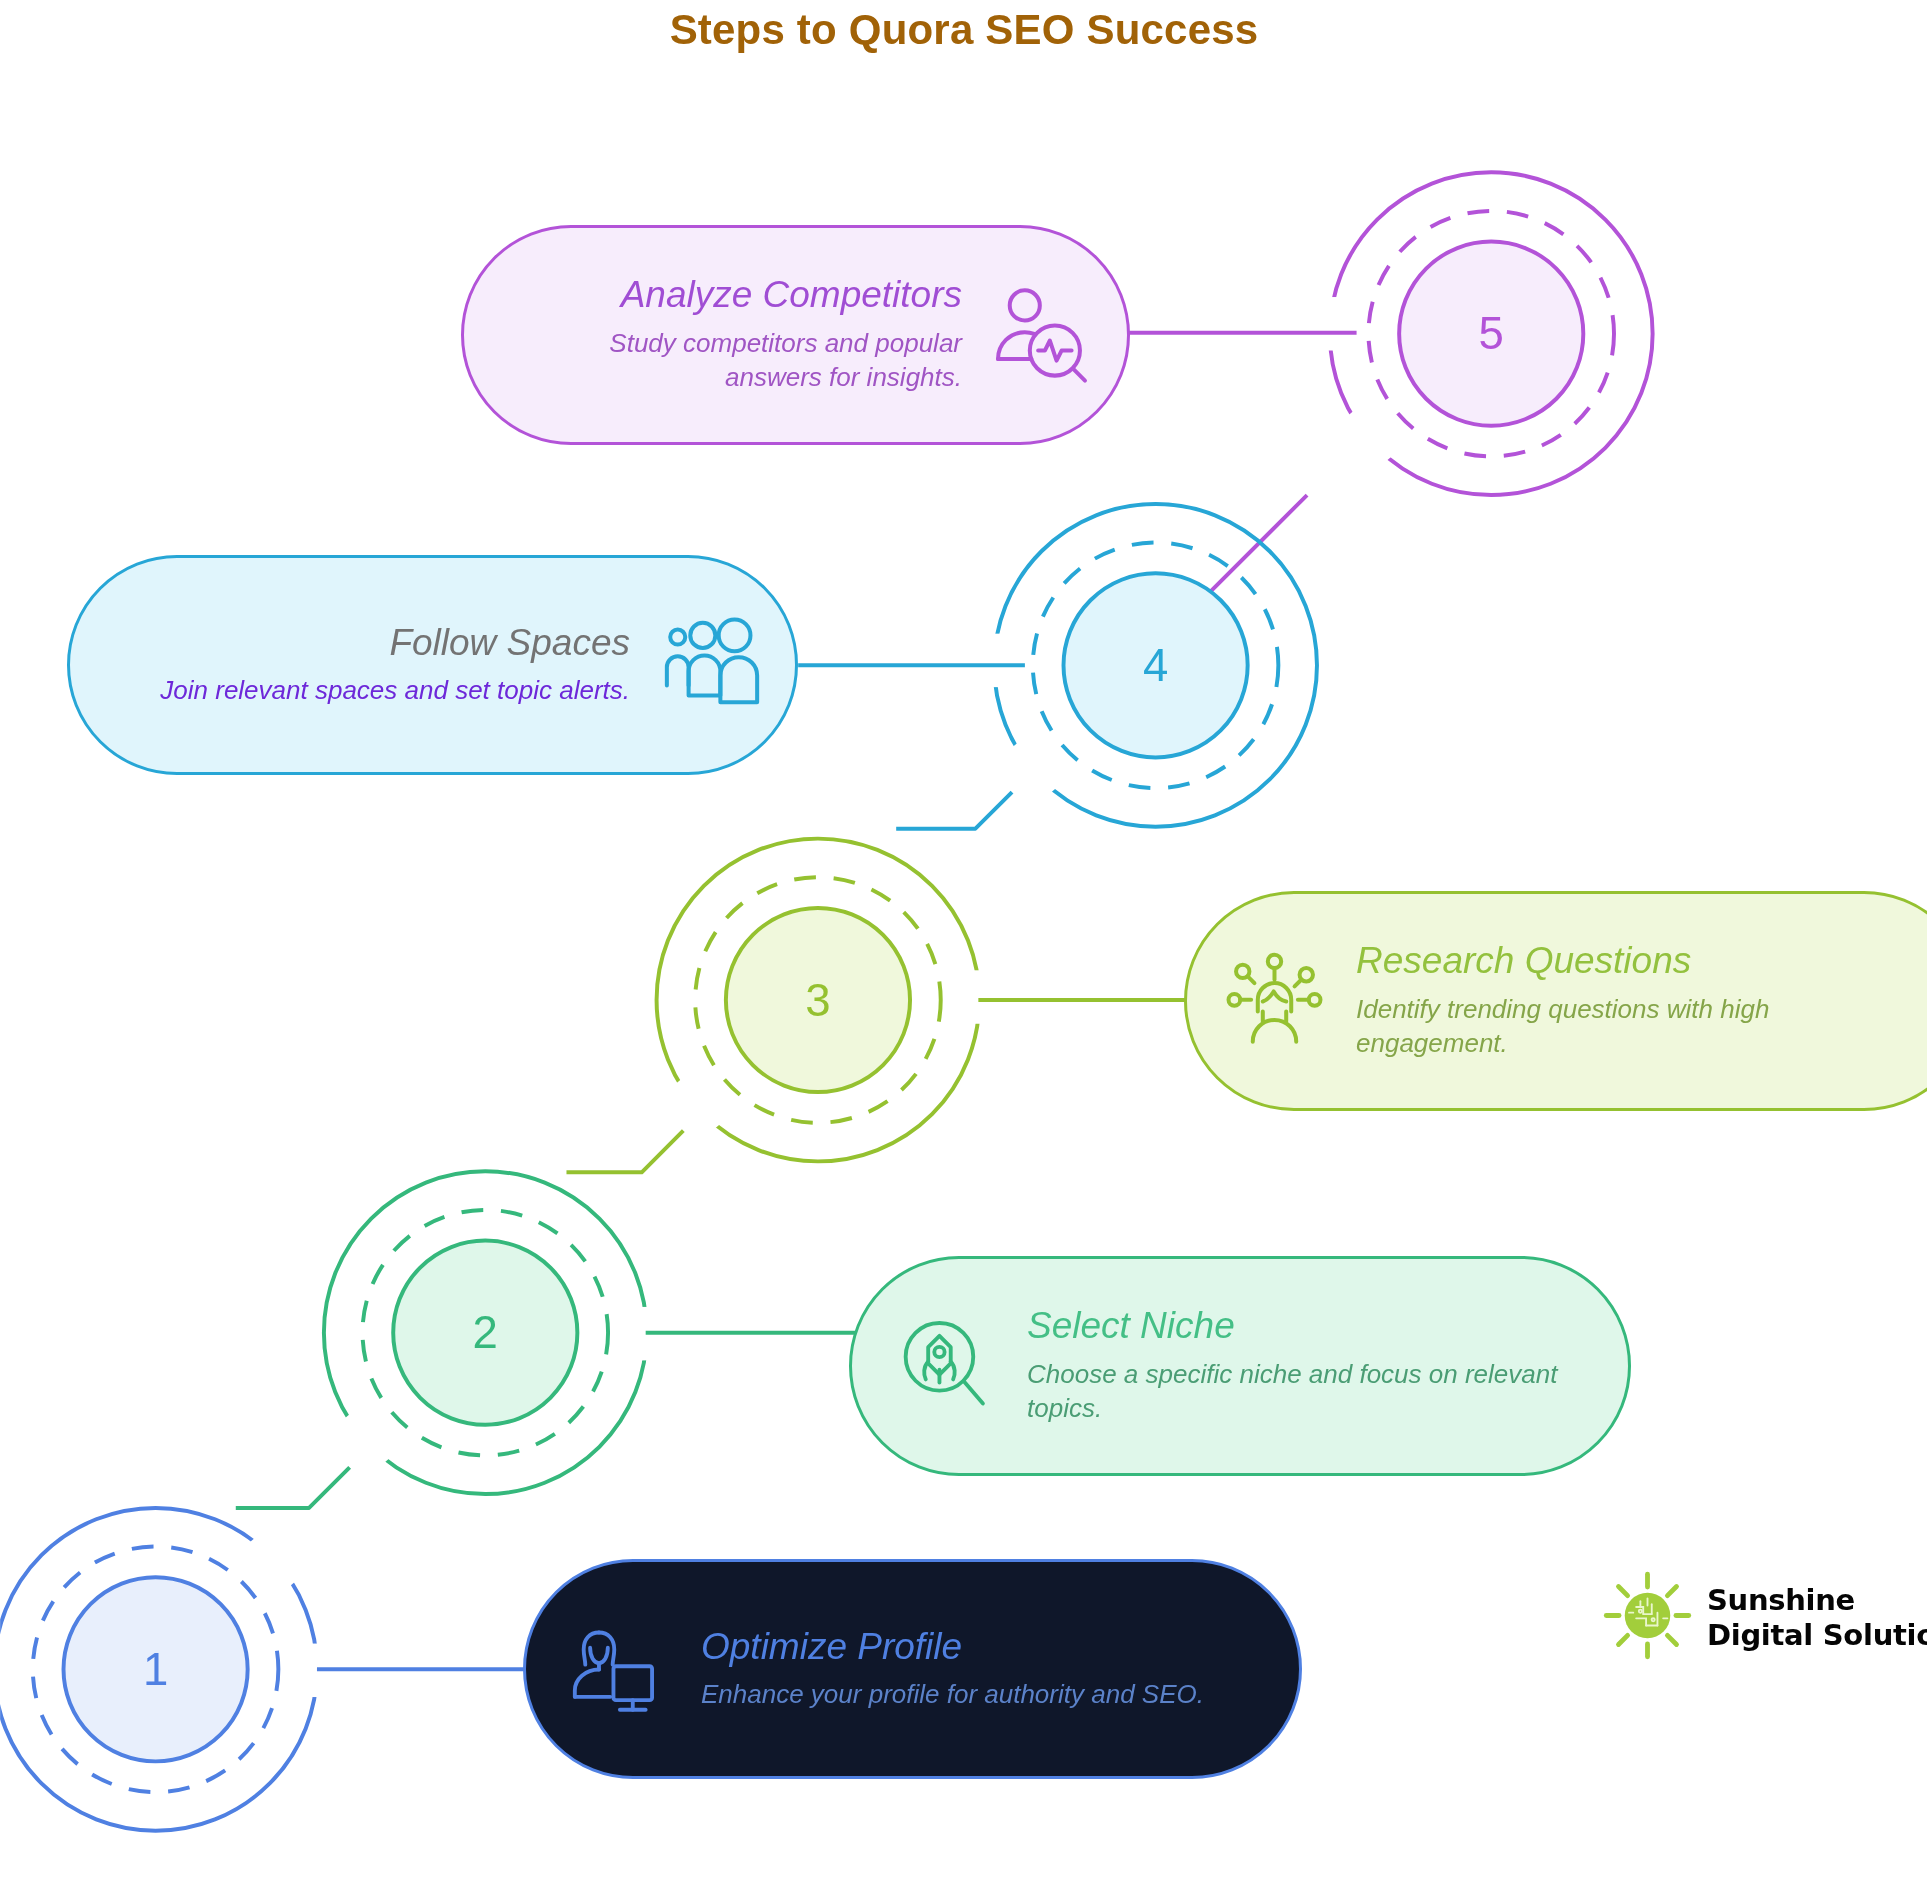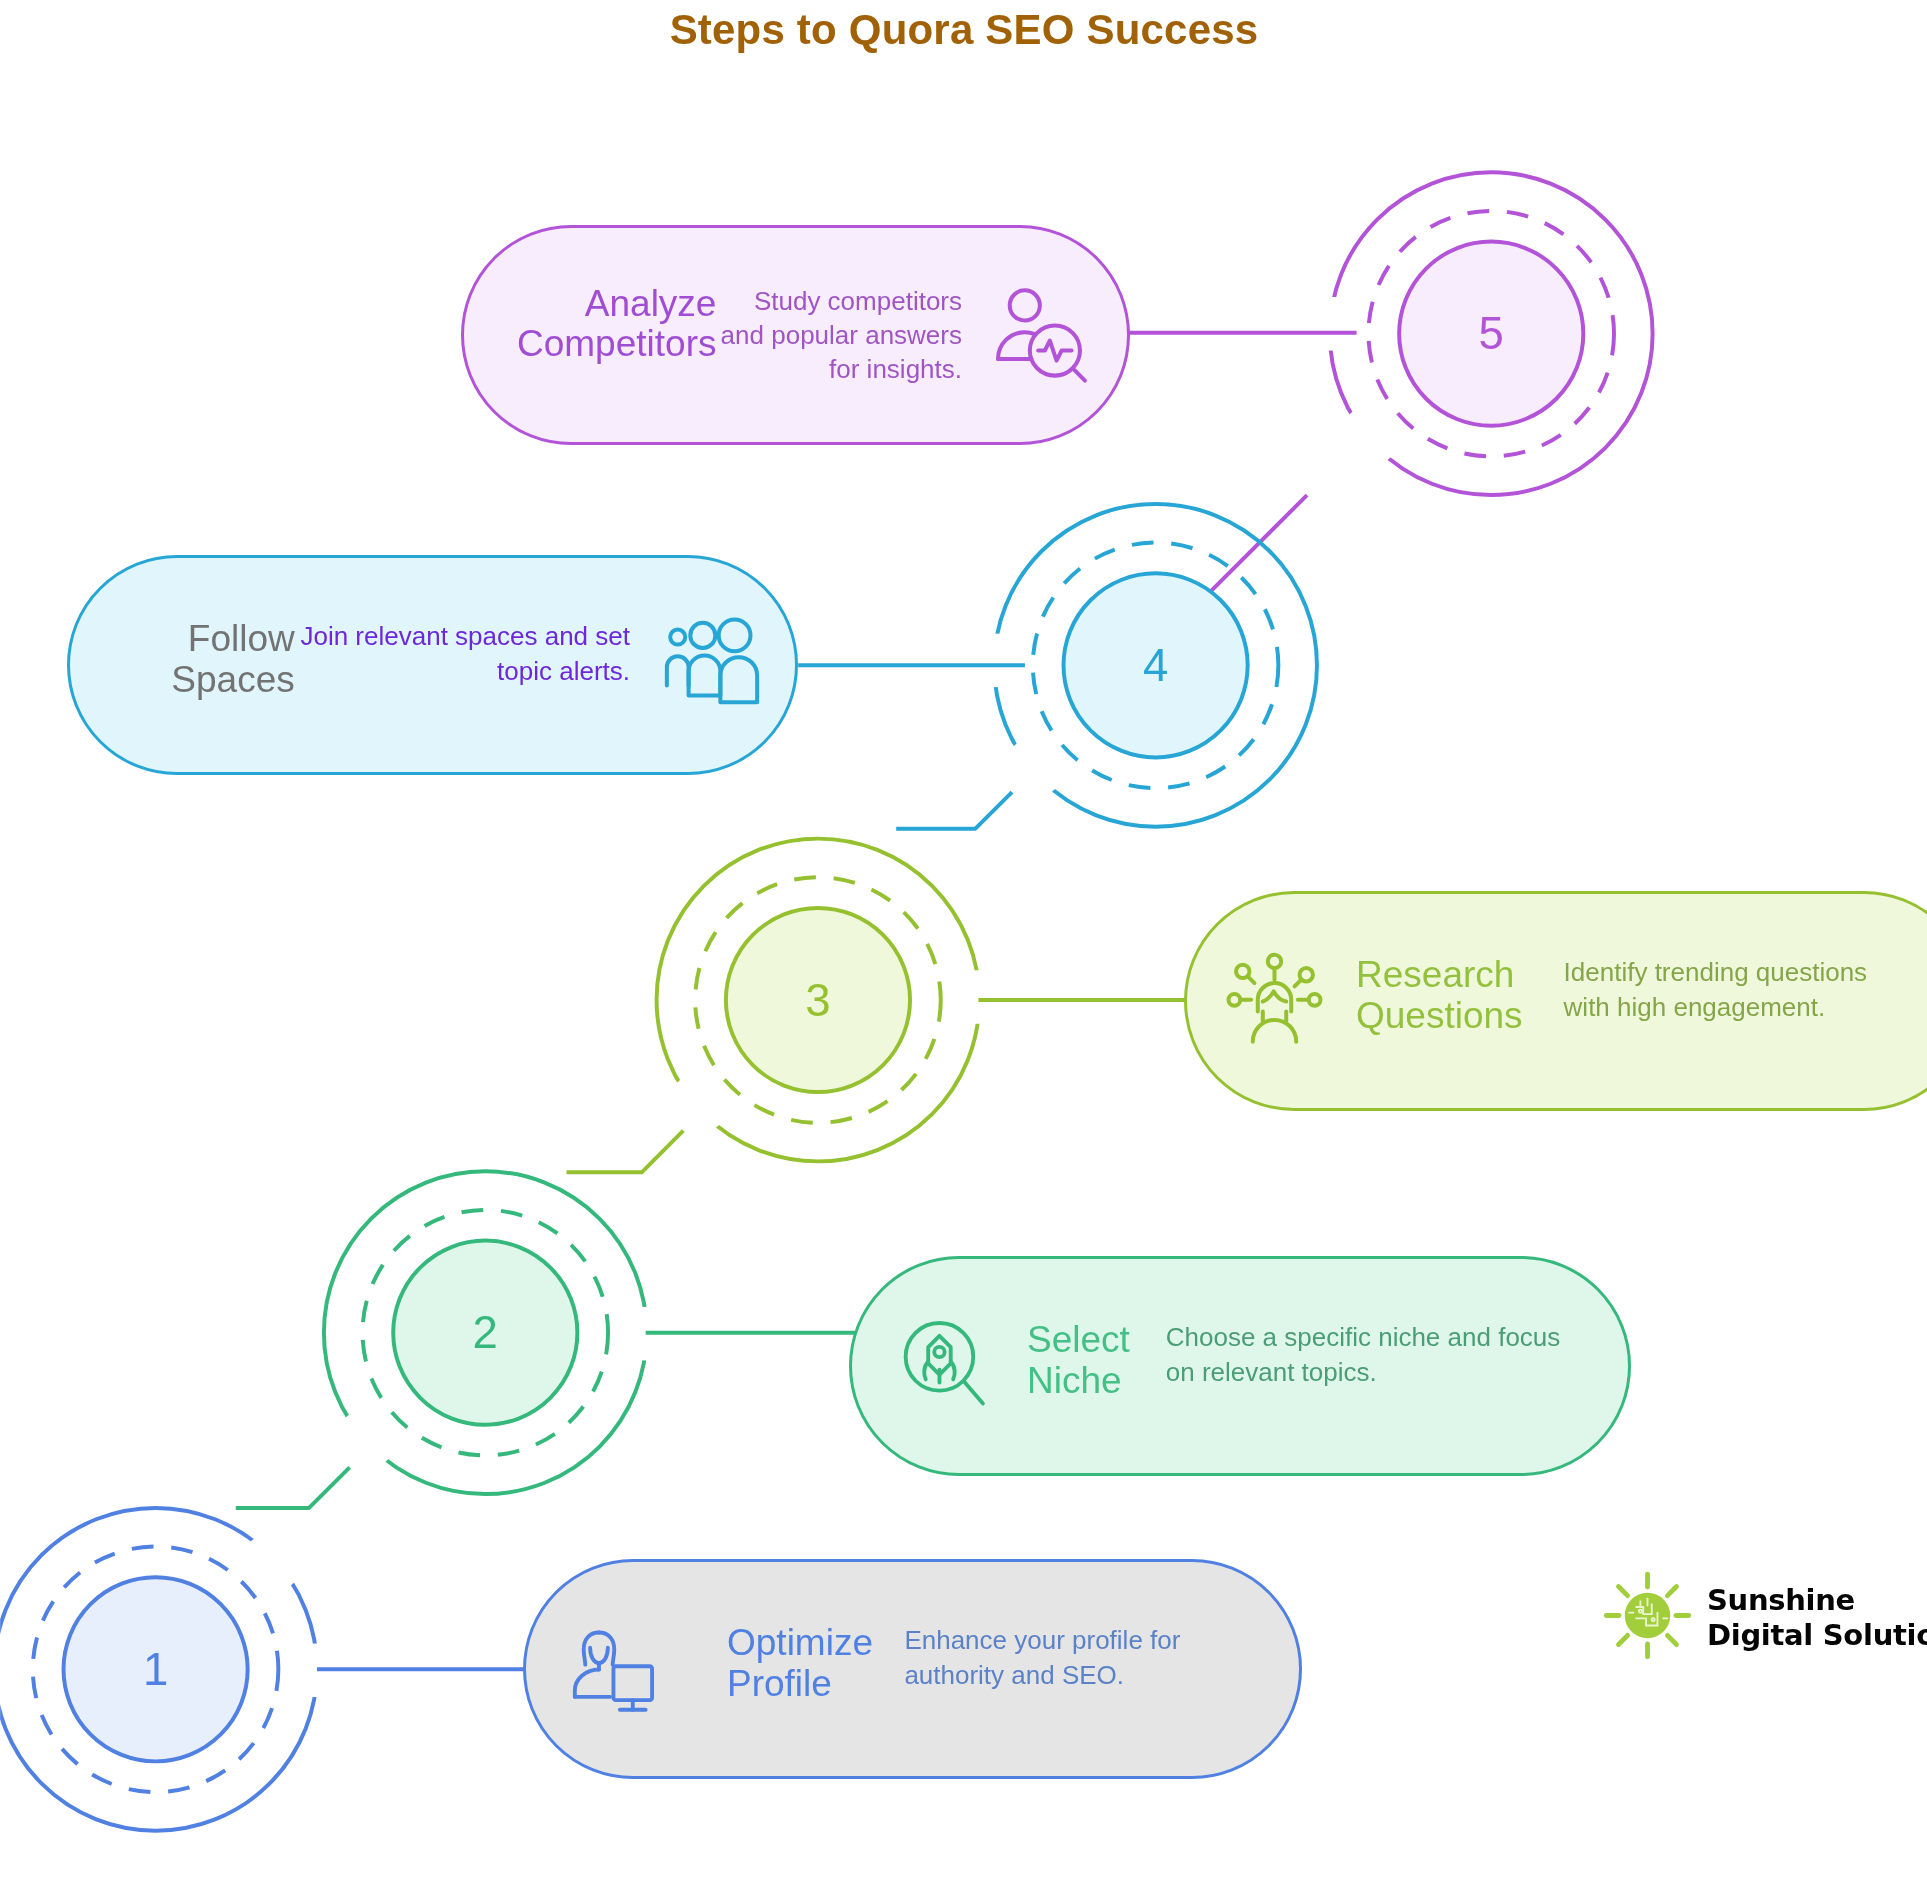--- a/index.html
+++ b/index.html
@@ -2,21 +2,21 @@
 <html><head>
 <meta charset="utf-8">
 <style>
   html,body{margin:0;padding:0;background:#ffffff;}
   body{width:1928px;height:1900px;font-family:"Liberation Sans",sans-serif;overflow:hidden;position:relative;}
   #stage{position:relative;width:1928px;height:1900px;}
   #diagram{position:absolute;left:0;top:0;width:1928px;height:1900px;}
   .ttl{position:absolute;width:100%;text-align:center;top:6px;font-size:42px;font-weight:bold;color:#a16207;letter-spacing:0.2px;}
   .card{position:absolute;box-sizing:border-box;border-radius:989px;border-width:3px;border-style:solid;display:flex;align-items:center;}
   .card .ic{flex:0 0 auto;display:flex;align-items:center;justify-content:center;}
-  .card .txt{flex:1 1 auto;display:flex;flex-direction:row;justify-content:flex-end;}
+  .card .txt{flex:1 1 auto;display:flex;flex-direction:column;justify-content:flex-end;font-style:italic;}
   .card h3{margin:0 0 10px 0;font-weight:normal;font-size:37px;line-height:1.1;}
   .card p{margin:0;font-size:26px;line-height:1.32;}
   .card.right-al .txt{text-align:right;}
   .card.left-al .txt{text-align:left;}
   .logo{position:absolute;display:flex;align-items:center;gap:14px;}
   .logo .ltxt{font-family:"DejaVu Sans",sans-serif;font-weight:bold;font-size:29px;line-height:1.18;color:#050505;letter-spacing:-0.3px;white-space:nowrap;}
   .num{font-size:46px;}
 </style>
 </head>
 <body>
@@ -183,21 +183,21 @@
         <path d="M27 34v8"></path>
       </svg>
     </div>
     <div class="txt">
       <h3 style="color:#44BF86">Select Niche</h3>
       <p style="color:#4A9D74">Choose a specific niche and focus on relevant topics.</p>
     </div>
   </div>
 
   <div class="card left-al" style="left:523px;top:1559px;width:779px;height:220px;padding:0 53px 0 44px;
-              border-color:#4F80E2;background:#e5e5e5;gap:26px;">
+              border-color:#4F80E2;background:#0f172a;">
     <div class="ic" style="margin-right:28px">
       <svg width="103" height="103" viewBox="0 0 64 64" fill="none" stroke="#4F80E2" stroke-width="2.4" stroke-linecap="round" stroke-linejoin="round">
         <path d="M18 9c-6 0-9.5 4.5-9.5 10.5 0 4 1 7 1 9.5"></path>
         <path d="M18 9c6 0 9.5 4.5 9.5 10.5 0 4-1 7-1 9.5"></path>
         <path d="M12.5 18.5c0 5.5 2.4 9.5 5.5 9.5s5.5-4 5.5-9.5"></path>
         <path d="M18 28v4"></path>
         <path d="M3 49v-4c0-7 6.7-13 15-13"></path>
         <path d="M3 49h22"></path>
         <rect x="27" y="30" width="24" height="21" rx="1.5"></rect>
         <path d="M39 51v6"></path>

